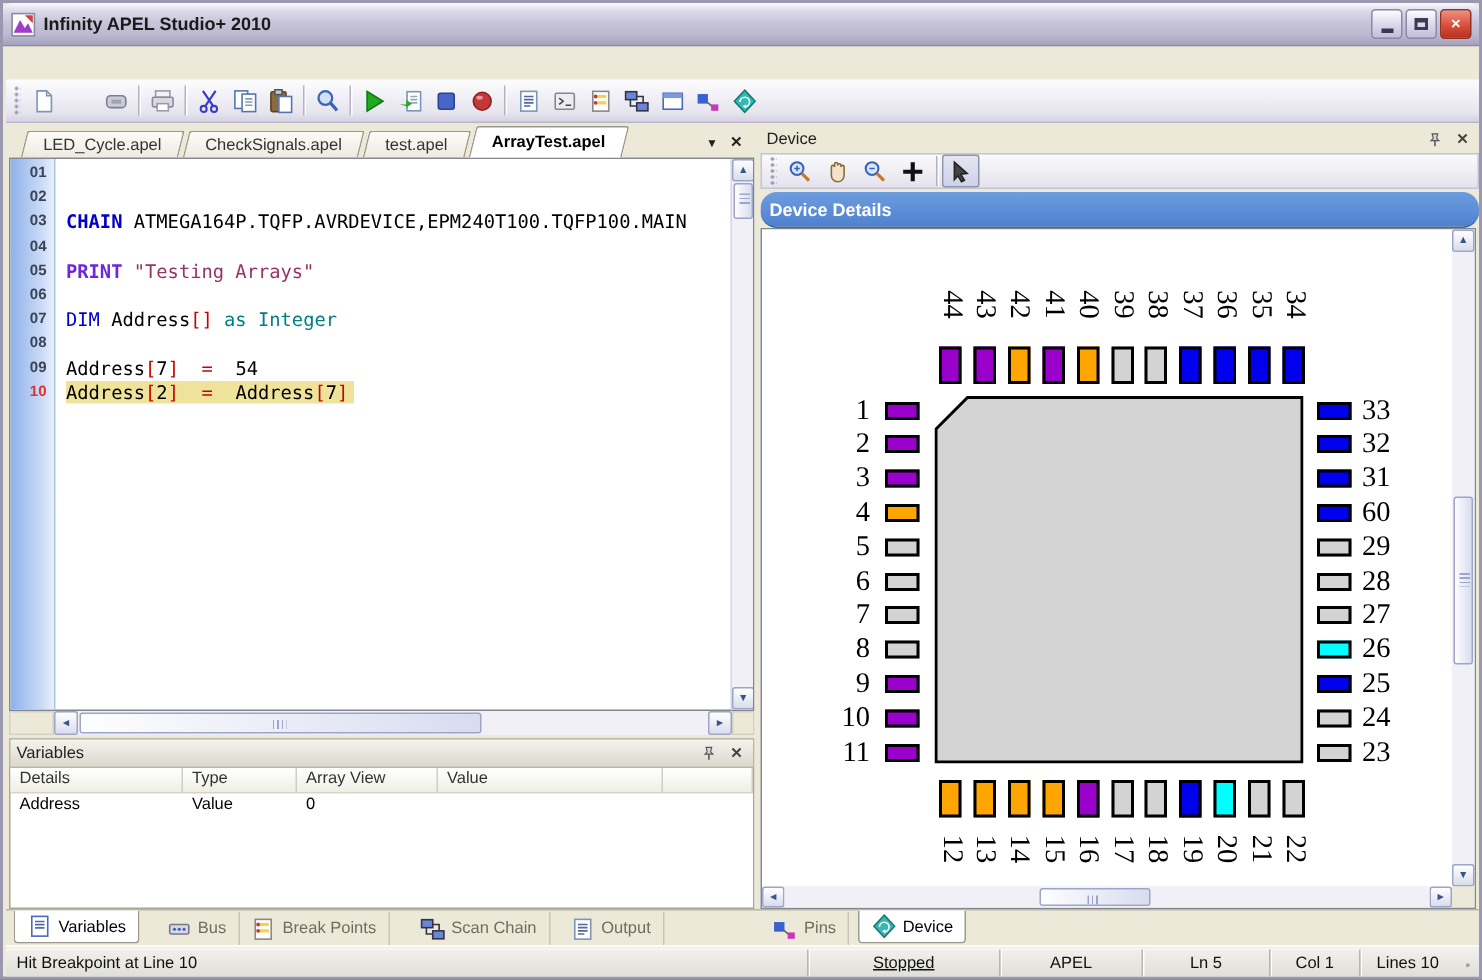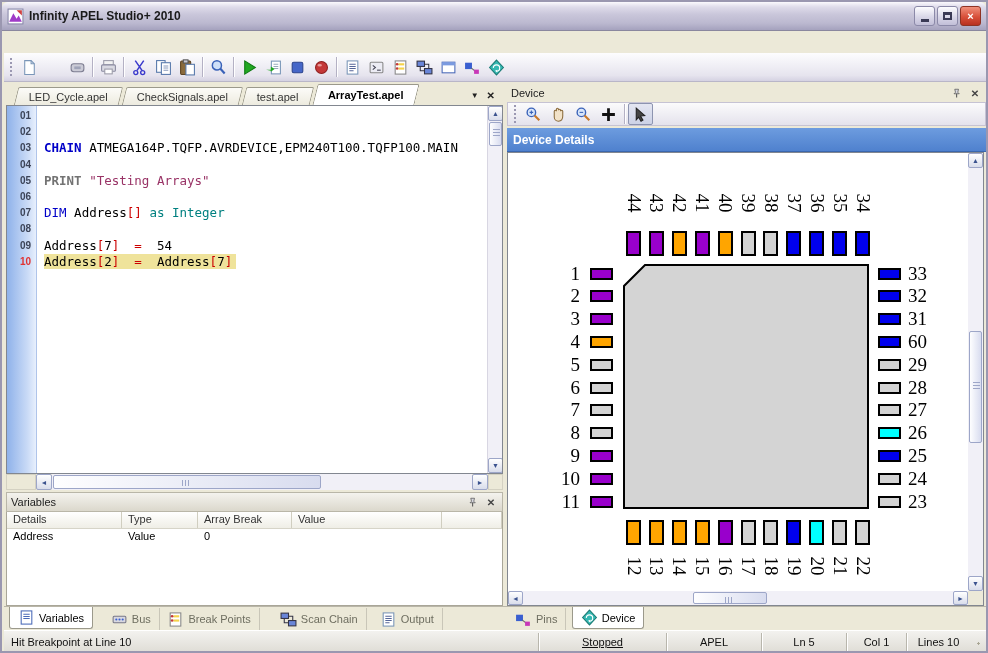--- a/index.html
+++ b/index.html
@@ -87,21 +87,21 @@
   
   .device-panel { position:absolute; left:505px; top:82px; width:479px; height:522px; }
   .dev-hdr { height:18px; display:flex; align-items:center; font-size:11px; color:#222; padding:0 4px; }
   .dev-hdr .hdr-title { flex:1; }
   .dev-toolbar { height:24px; background:linear-gradient(#FBFBFC,#E4E2EC); border:1px solid #C6C3D4;
     display:flex; align-items:center; padding-left:2px; }
   .dev-toolbar .tbtn { width:25px; height:22px; }
   .dev-toolbar .tbtn.pressed { border:1px solid #8D94B0; background:linear-gradient(#E4E6F2,#CDD2E6); border-radius:2px; }
   .dev-blue { position:absolute; left:0; top:44px; width:479px; height:24px;
     background:linear-gradient(#6D9CDF,#4F81CE); border-bottom:1px solid #3A67AE;
-    color:#FFF; font-size:12px; font-weight:bold; display:flex; align-items:center; padding-left:6px; }
+    color:#FFF; font-size:12px; font-weight:bold; display:flex; align-items:center; padding-left:6px;border-radius:11px; }
   .dev-client { position:absolute; left:0; top:68px; width:477px; height:454px; border:1px solid #828790; background:#FFF; }
   .dev-content { position:absolute; left:0; top:0; width:460px; height:438px; background:#FFF; overflow:hidden; }
   .dev-vscroll { position:absolute; left:460px; top:0; width:15px; height:438px; background:#F1F0F7; }
   .dev-hscroll { position:absolute; left:0; top:438px; width:460px; height:14px; background:#F1F0F7; display:flex; }
   .dev-corner { position:absolute; left:460px; top:438px; width:15px; height:14px; background:#ECE9D8; }
   .chip-body { position:absolute; left:115px; top:111px; }
   .pin { position:absolute; border:2px solid #000; }
   .pinlab-h { position:absolute; width:44px; height:20px; line-height:20px;
     font-family:"Liberation Serif", serif; font-size:19px; color:#000; }
   .pinlab-v { position:absolute; width:36px; height:20px; display:flex; align-items:center; justify-content:center;
@@ -346,21 +346,21 @@
           <div class="gline">07</div>
           <div class="gline">08</div>
           <div class="gline">09</div>
           <div class="gline red">10</div>
         </div>
       <div class="codearea" id="codearea">
           <div class="cline"></div>
           <div class="cline"></div>
           <div class="cline"><span style="color: rgb(0, 0, 200); font-weight: bold;">CHAIN</span><span style="color: rgb(0, 0, 0);"> ATMEGA164P.TQFP.AVRDEVICE,EPM240T100.TQFP100.MAIN</span></div>
           <div class="cline"></div>
-          <div class="cline"><span style="color: #737373; font-weight: bold;">PRINT</span><span style="color: rgb(0, 0, 0);"> </span><span style="color: rgb(153, 51, 102);">"Testing Arrays"</span></div>
+          <div class="cline"><span style="color: #6d28d9; font-weight: bold;">PRINT</span><span style="color: rgb(0, 0, 0);"> </span><span style="color: rgb(153, 51, 102);">"Testing Arrays"</span></div>
           <div class="cline"></div>
           <div class="cline"><span style="color: rgb(0, 0, 200); font-weight: normal;">DIM</span><span style="color: rgb(0, 0, 0);"> Address</span><span style="color: rgb(204, 0, 0);">[]</span><span style="color: rgb(0, 0, 0);"> </span><span style="color: rgb(0, 128, 128);">as</span><span style="color: rgb(0, 0, 0);"> </span><span style="color: rgb(0, 128, 128);">Integer</span></div>
           <div class="cline"></div>
           <div class="cline"><span style="color: rgb(0, 0, 0);">Address</span><span style="color: rgb(204, 0, 0);">[</span><span style="color: rgb(0, 0, 0);">7</span><span style="color: rgb(204, 0, 0);">]</span><span style="color: rgb(0, 0, 0);">  </span><span style="color: rgb(204, 0, 0);">=</span><span style="color: rgb(0, 0, 0);">  54</span></div>
           <div class="cline"><span class="hlbg"><span style="color: rgb(0, 0, 0);">Address</span><span style="color: rgb(204, 0, 0);">[</span><span style="color: rgb(0, 0, 0);">2</span><span style="color: rgb(204, 0, 0);">]</span><span style="color: rgb(0, 0, 0);">  </span><span style="color: rgb(204, 0, 0);">=</span><span style="color: rgb(0, 0, 0);">  Address</span><span style="color: rgb(204, 0, 0);">[</span><span style="color: rgb(0, 0, 0);">7</span><span style="color: rgb(204, 0, 0);">]</span></span></div>
         </div>
       <div class="vscroll">
         <div class="sb-btn v">▲</div>
         <div class="sb-thumb v" style="position:absolute;left:1px;top:16px;width:13px;height:24px;"></div>
         <div class="sb-btn v" style="position:absolute;bottom:0;">▼</div>
@@ -384,21 +384,21 @@
               <path d="M5 3h5l-1 4 2 2H4l2-2z" fill="#D8D8E0" stroke="#555"></path>
               <path d="M7.5 9v5" stroke="#555" stroke-width="1.4"></path>
             </svg>
           </span>
         <span class="hdr-ico" style="font-weight:bold;">✕</span>
       </div>
       <div class="vars-body">
         <div class="vcols" id="vcols">
             <span class="vcol" style="width: 115px;">Details</span>
             <span class="vcol" style="width: 76px;">Type</span>
-            <span class="vcol" style="width: 94px;">Array Break</span>
+            <span class="vcol" style="width: 94px;">Array View</span>
             <span class="vcol" style="width: 150px;">Value</span>
             <span class="vcol" style="flex: 1 1 0%;"></span>
           </div>
         <div id="vrows">
             <div class="vrow">
               <span class="vcell" style="width: 115px;">Address</span>
               <span class="vcell" style="width: 76px;">Value</span>
               <span class="vcell" style="width: 94px;">0</span>
               <span class="vcell" style="width: 150px;"></span>
             </div>

